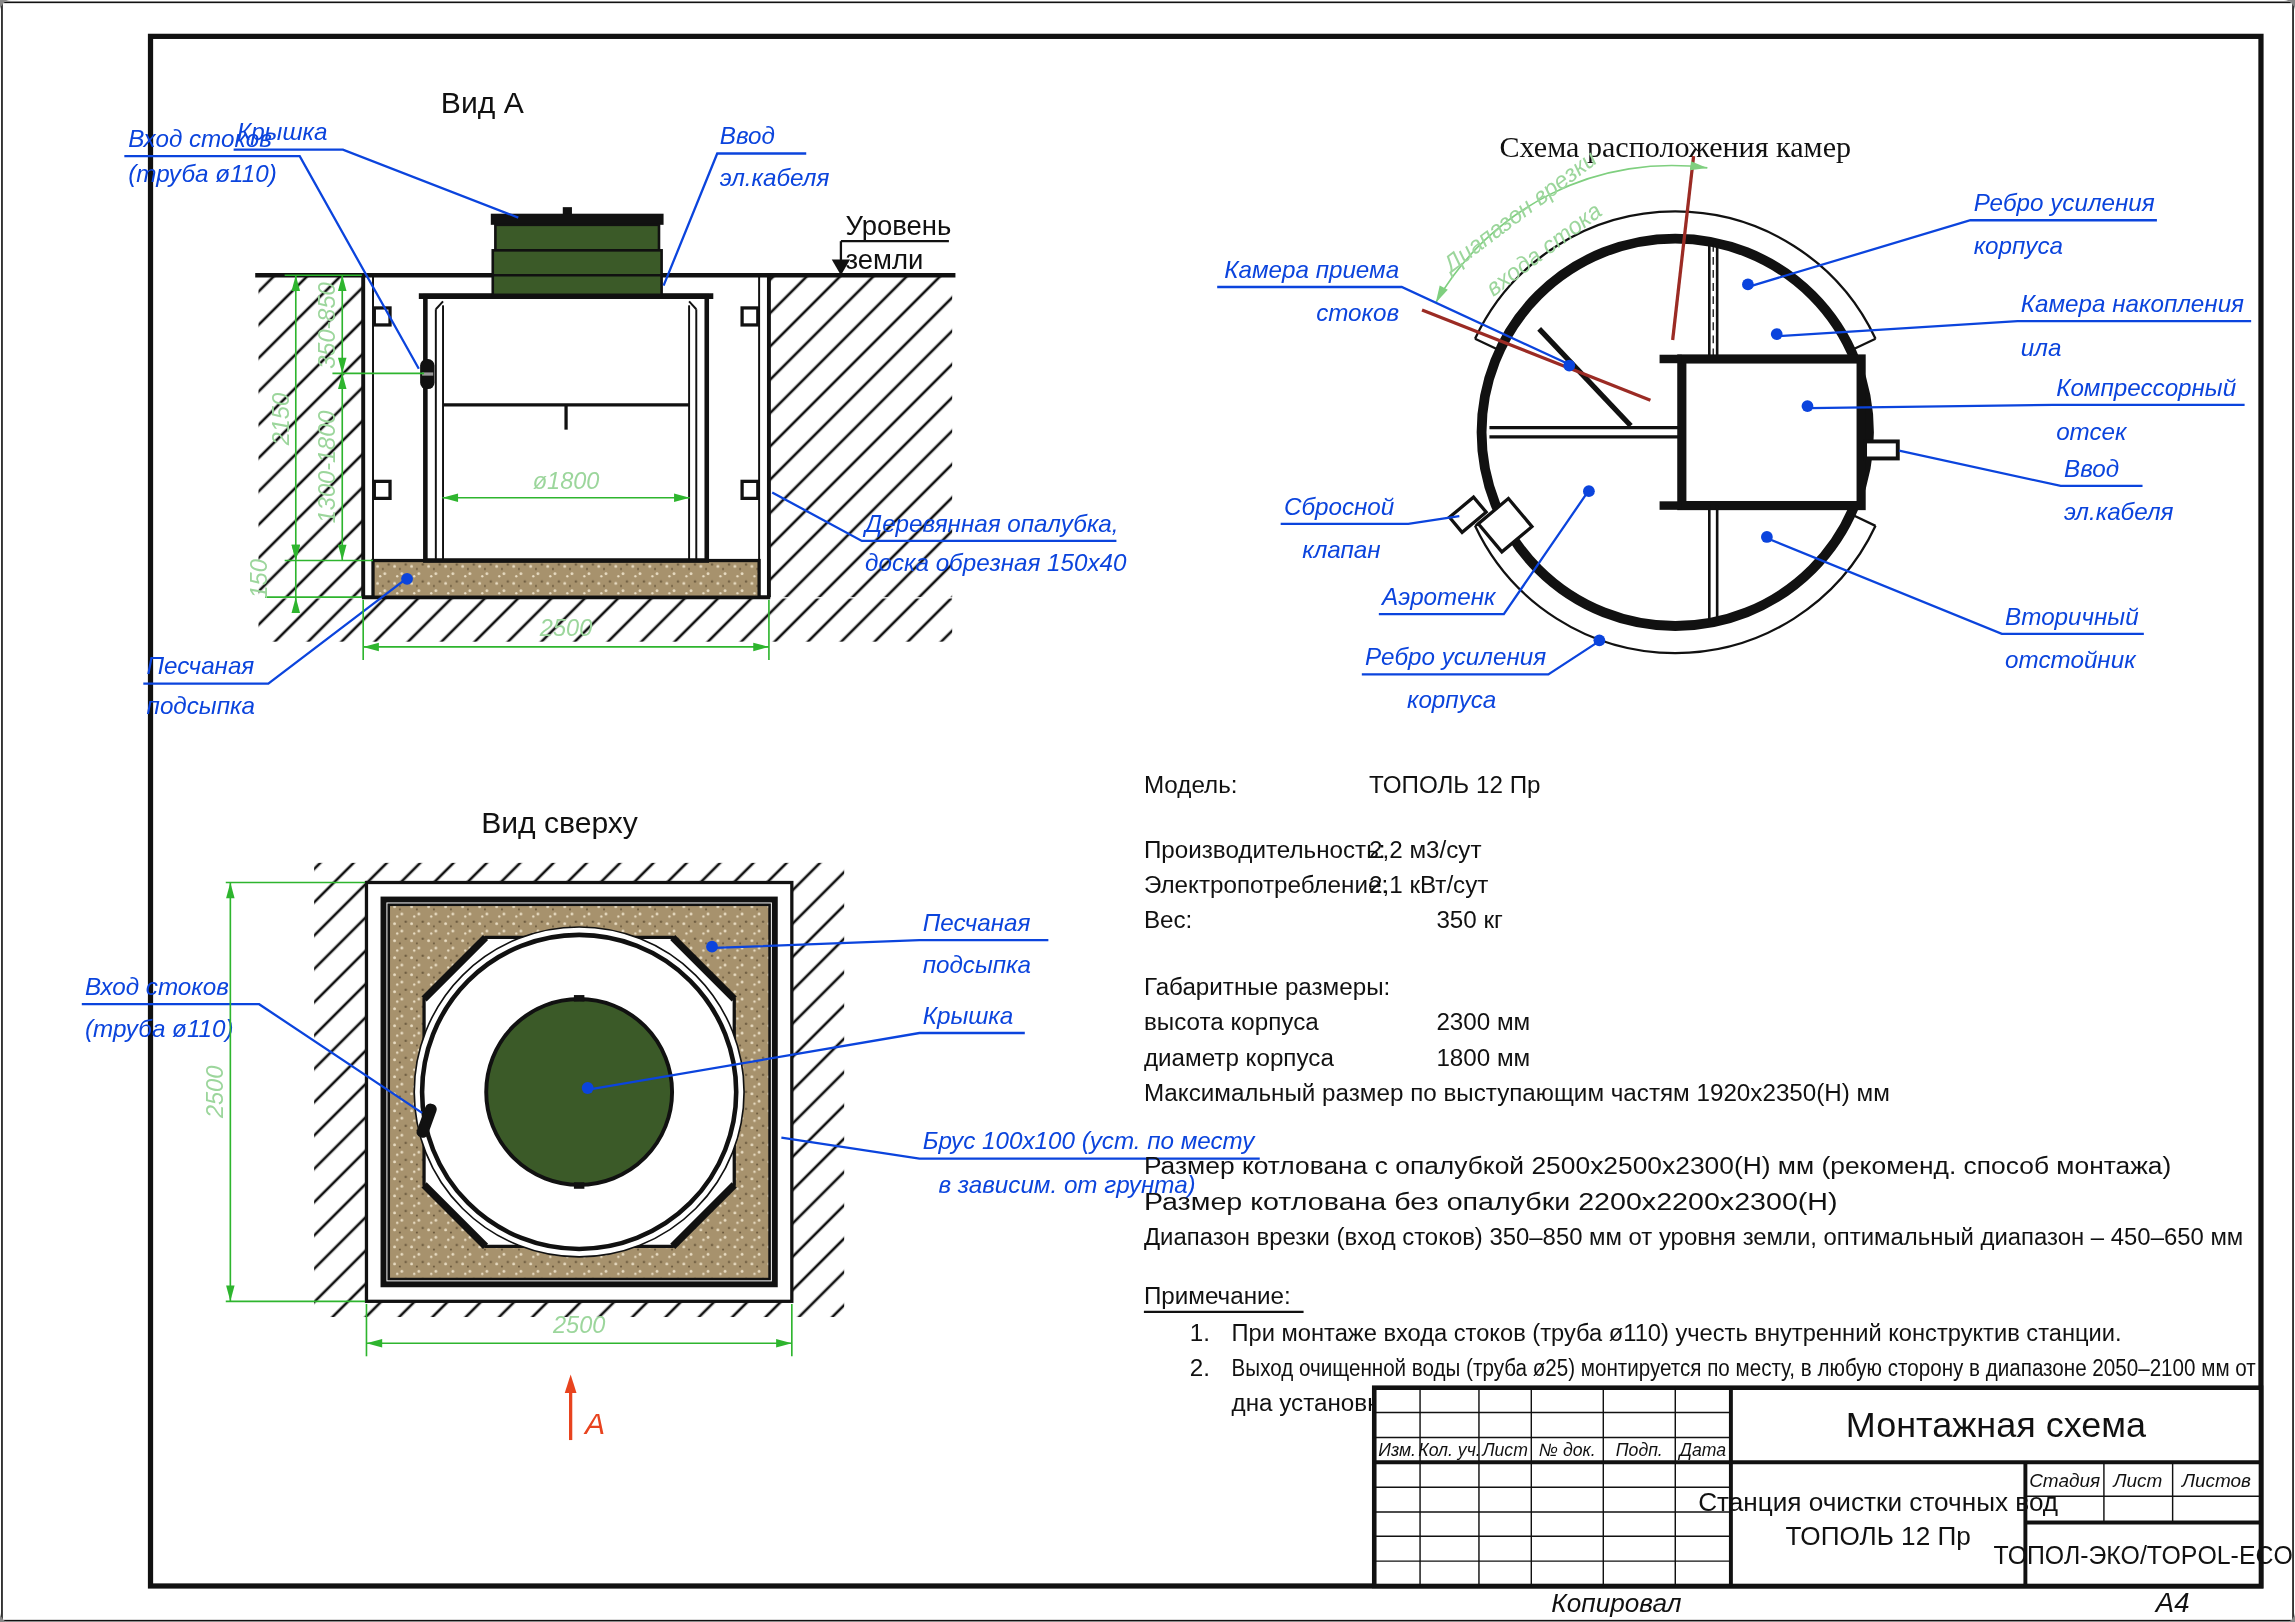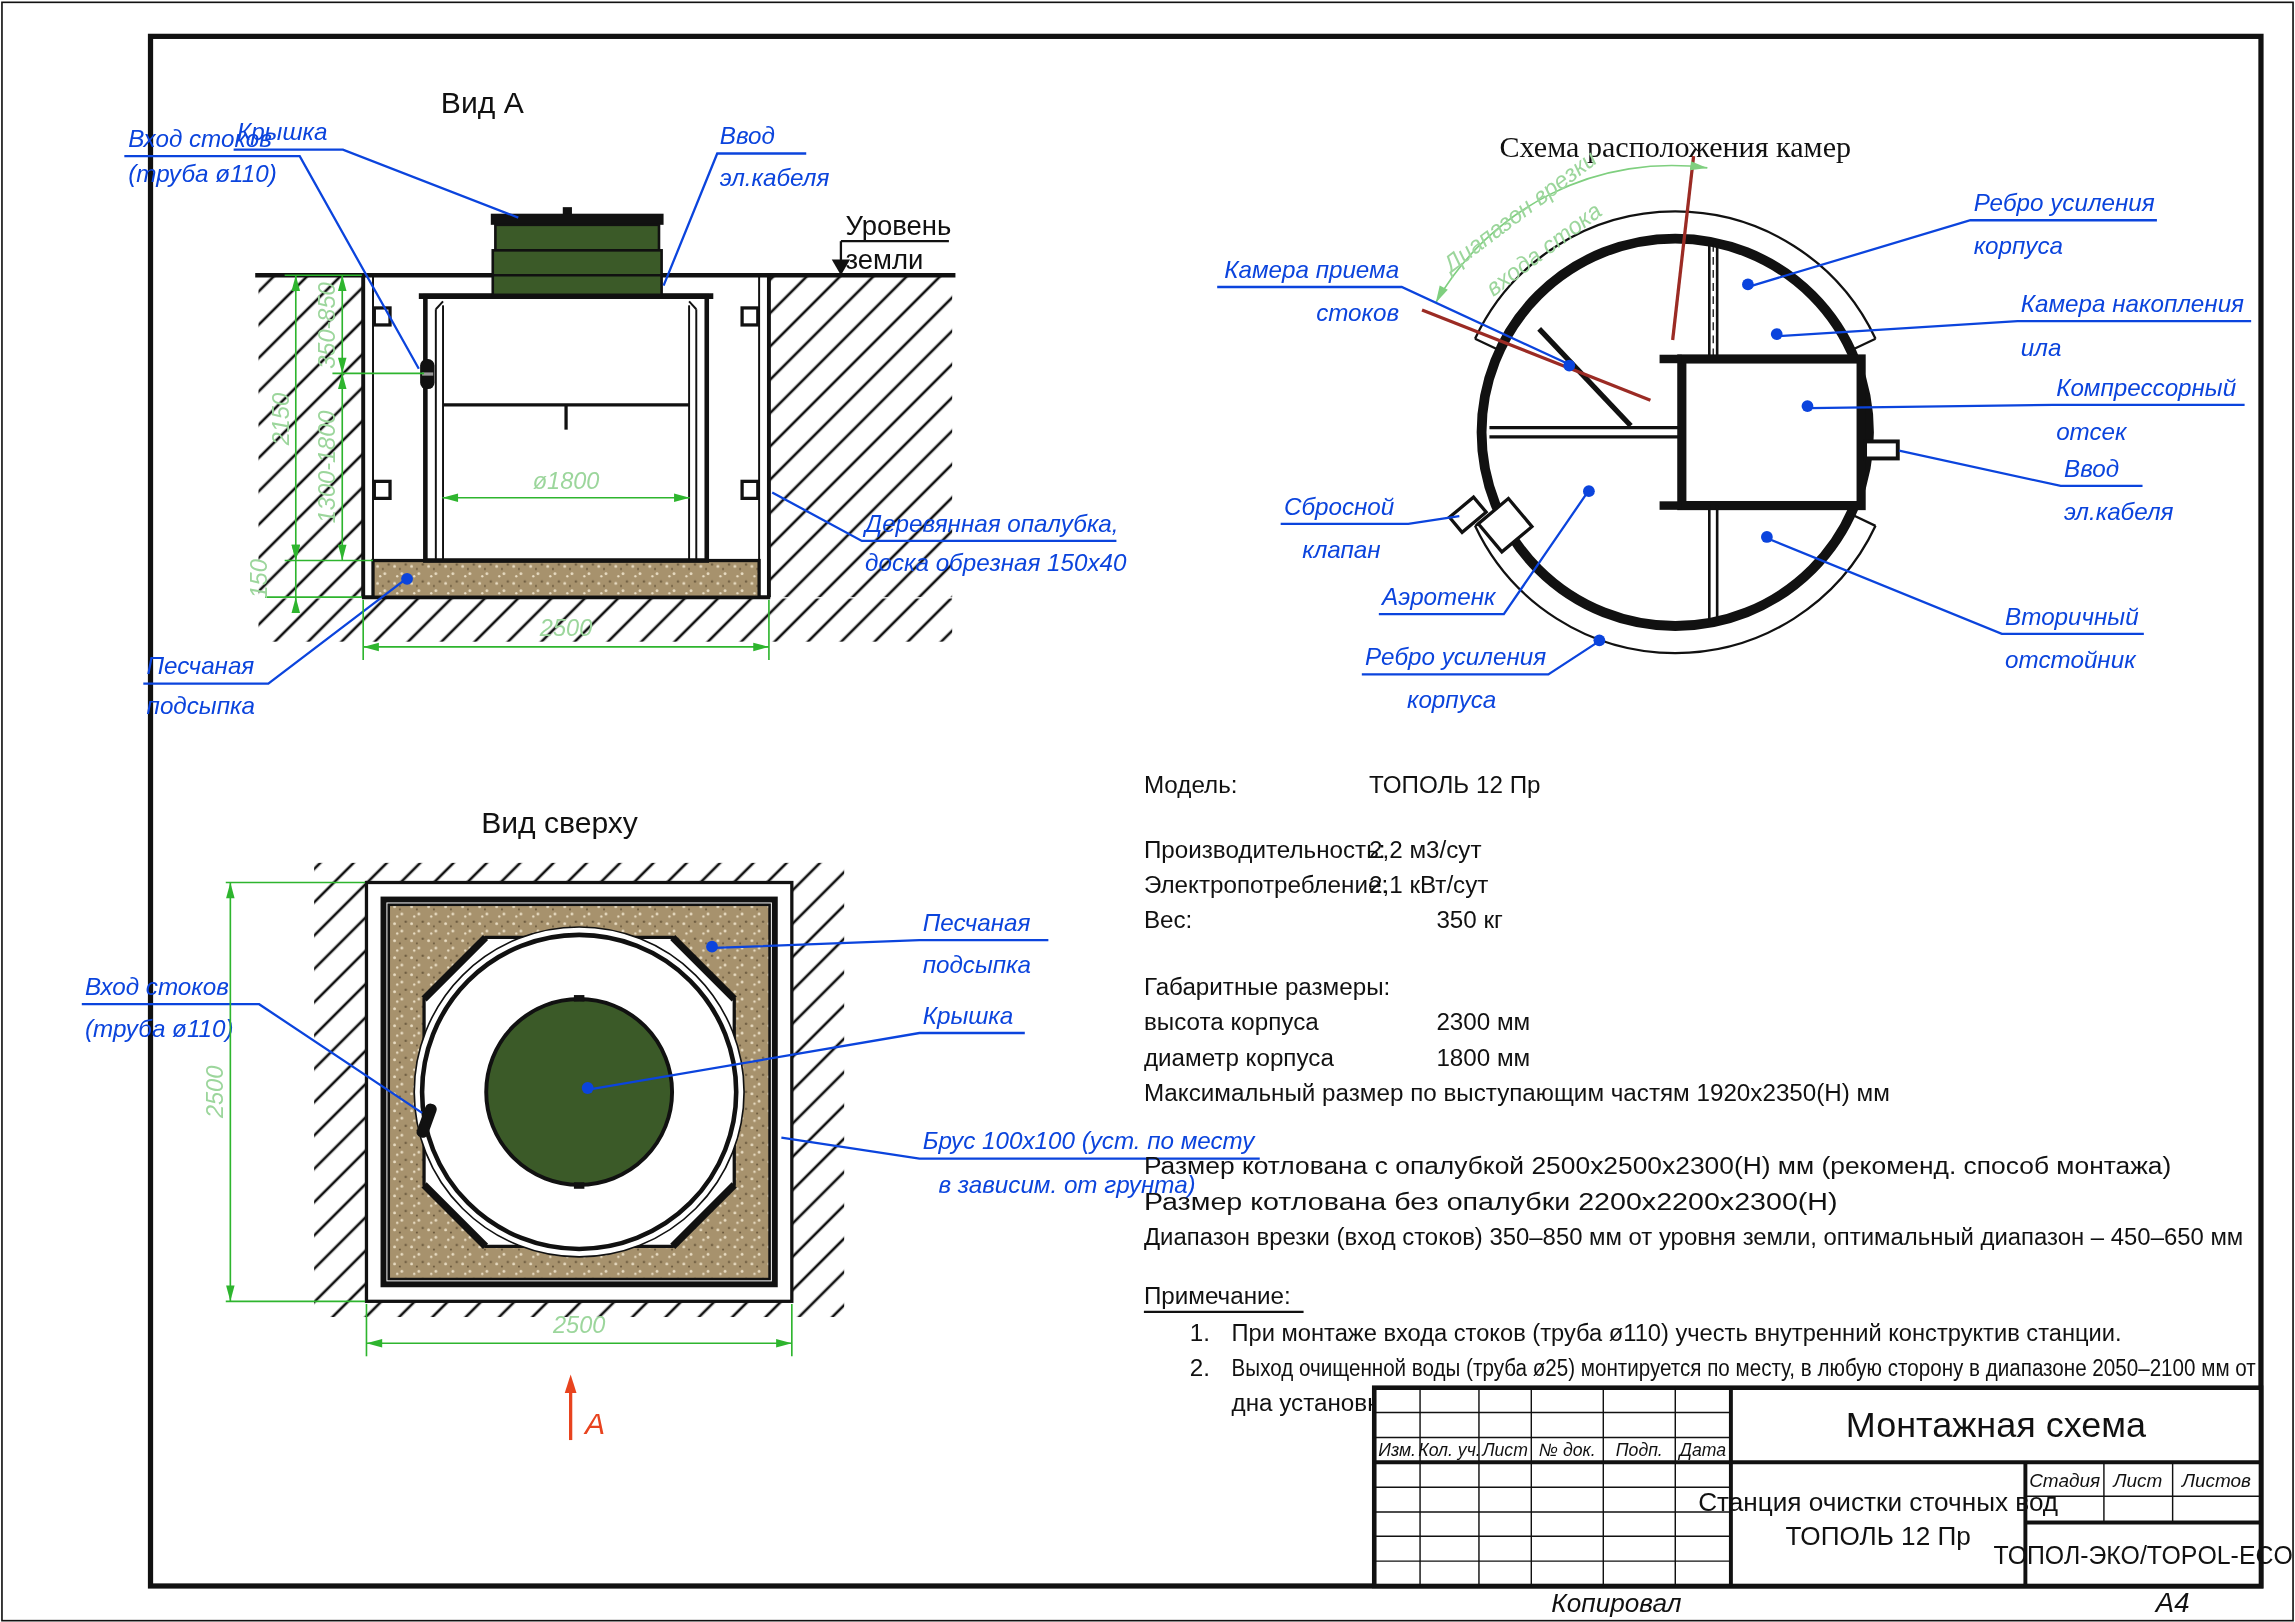--- a/index.html
+++ b/index.html
@@ -1,17 +1,17 @@
 <!DOCTYPE html>
 <html style="font-size:10.5px"><head>
 <meta charset="utf-8">
 <style>
   html,body{margin:0;padding:0;background:#888;}
   .page{position:relative;width:2295px;height:1623px;background:#ffffff;overflow:hidden;
-        font-family:"Liberation Sans",sans-serif;}
+        font-family:"Liberation Sans",sans-serif;border-radius:11px;}
   svg{position:absolute;left:0;top:0;}
   svg text{font-family:"Liberation Sans",sans-serif;fill:#111;}
   .cad{fill:#111;}
   .t46{font-size:46px;}
   .t42{font-size:42px;}
   .serif{font-family:"Liberation Serif",serif;font-size:46px;}
   .lbl{fill:#0b44dd;font-style:italic;font-size:37px;}
   .dimt{fill:#9cd69c;font-style:italic;font-size:36px;}
   .spec{font-size:37px;}
   .tbs{font-size:27px;font-style:italic;}

